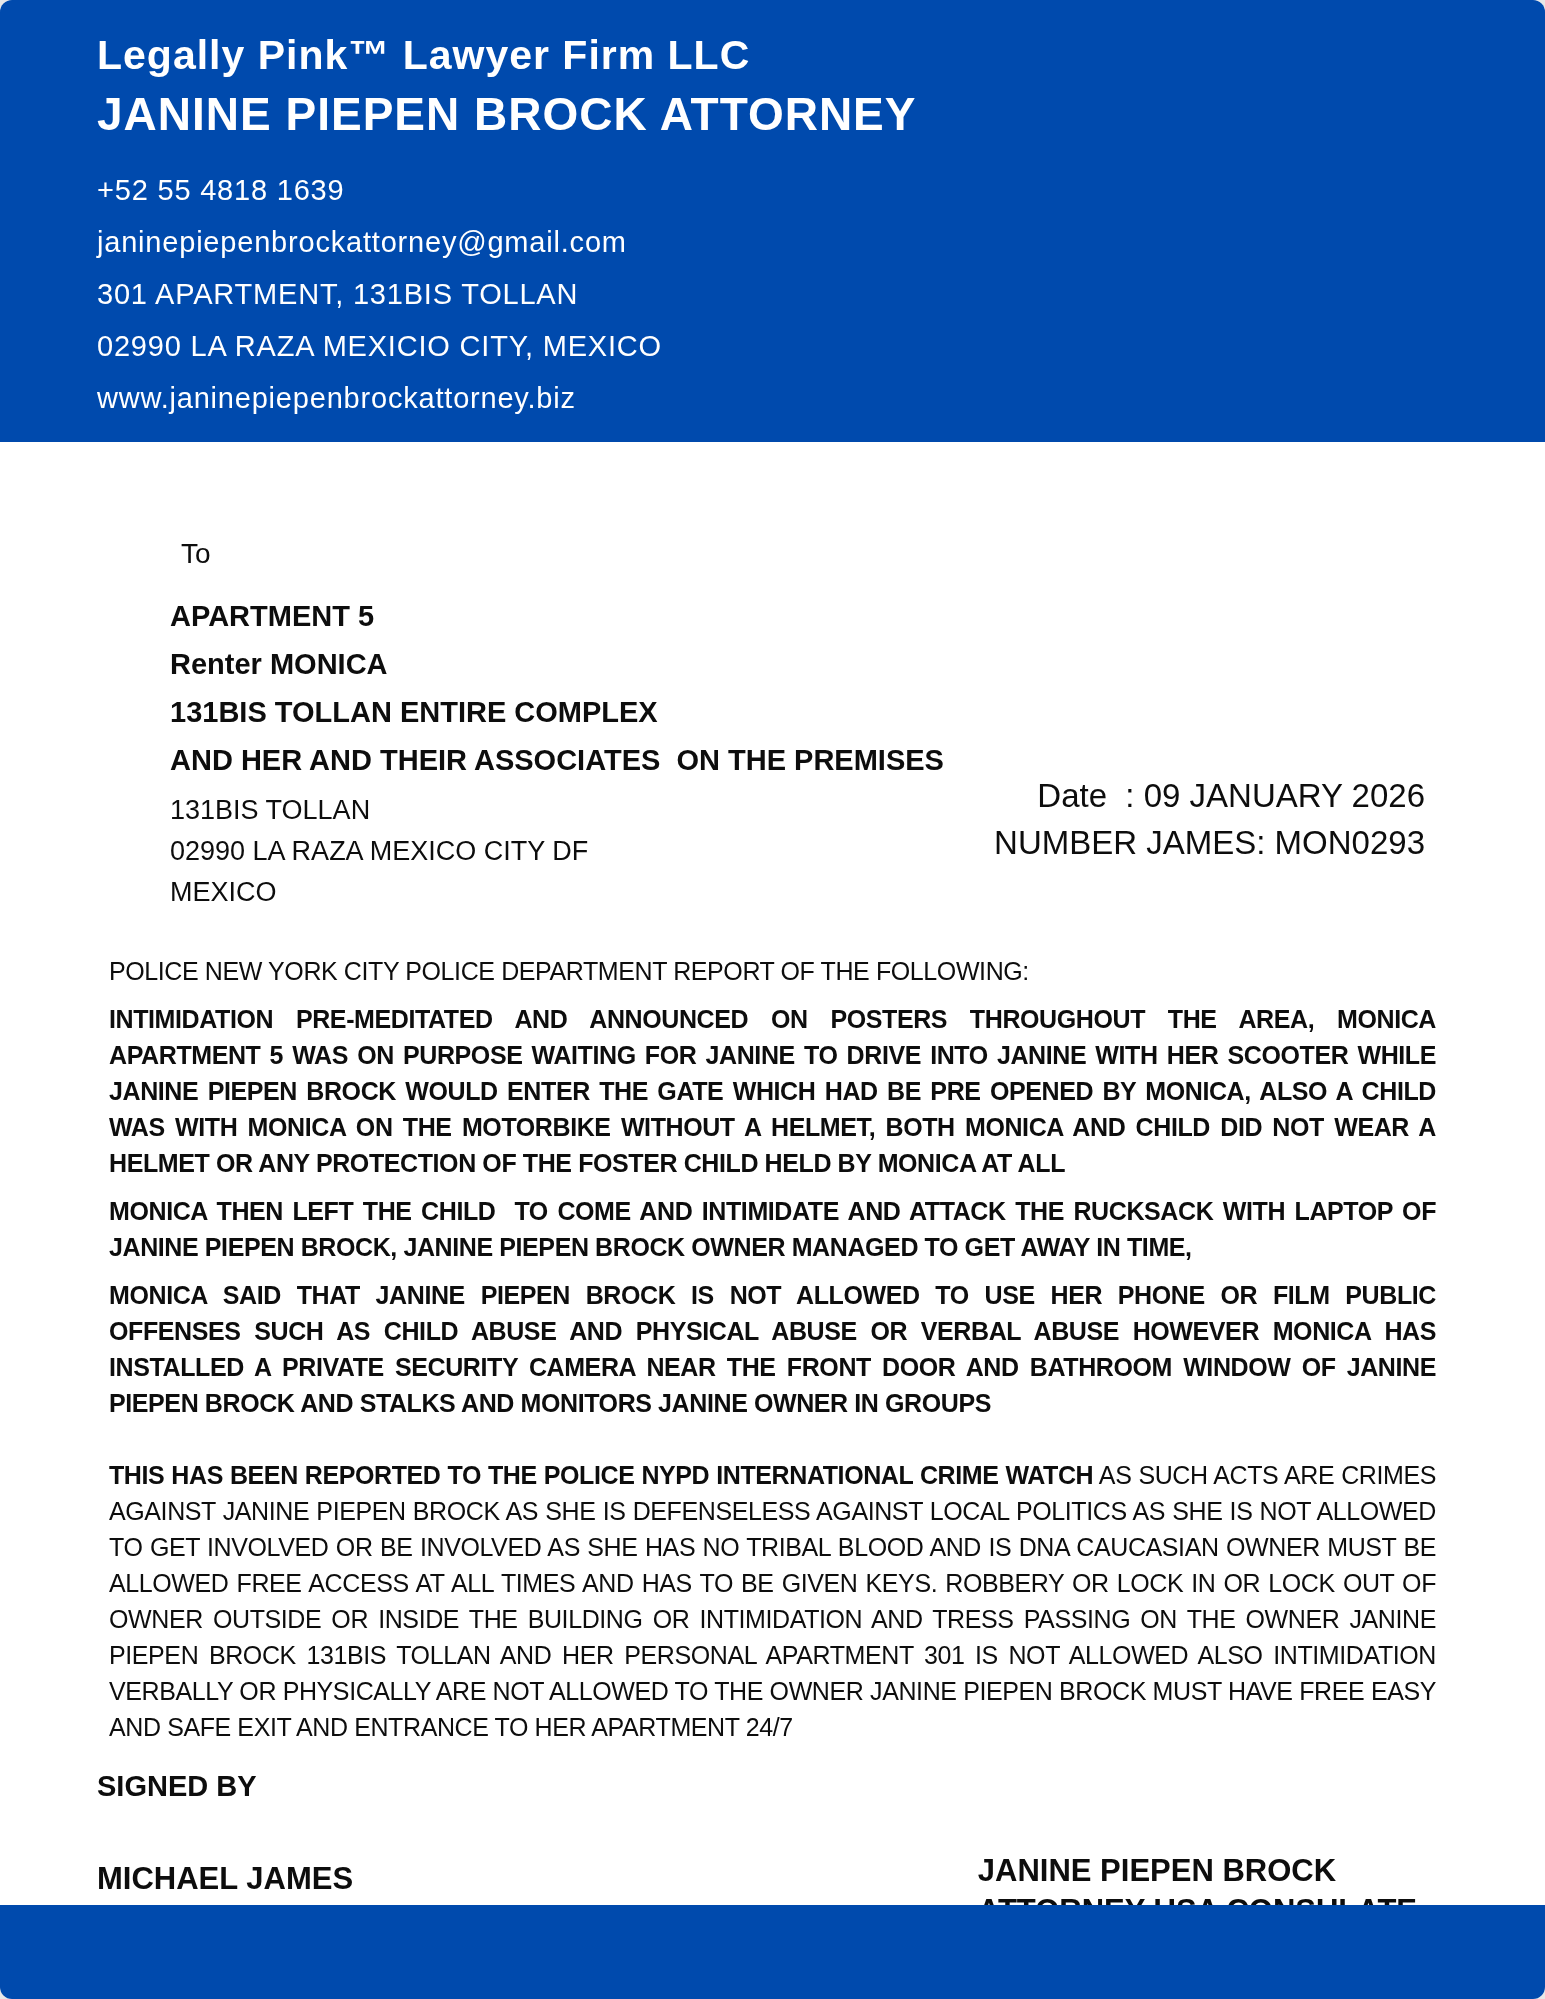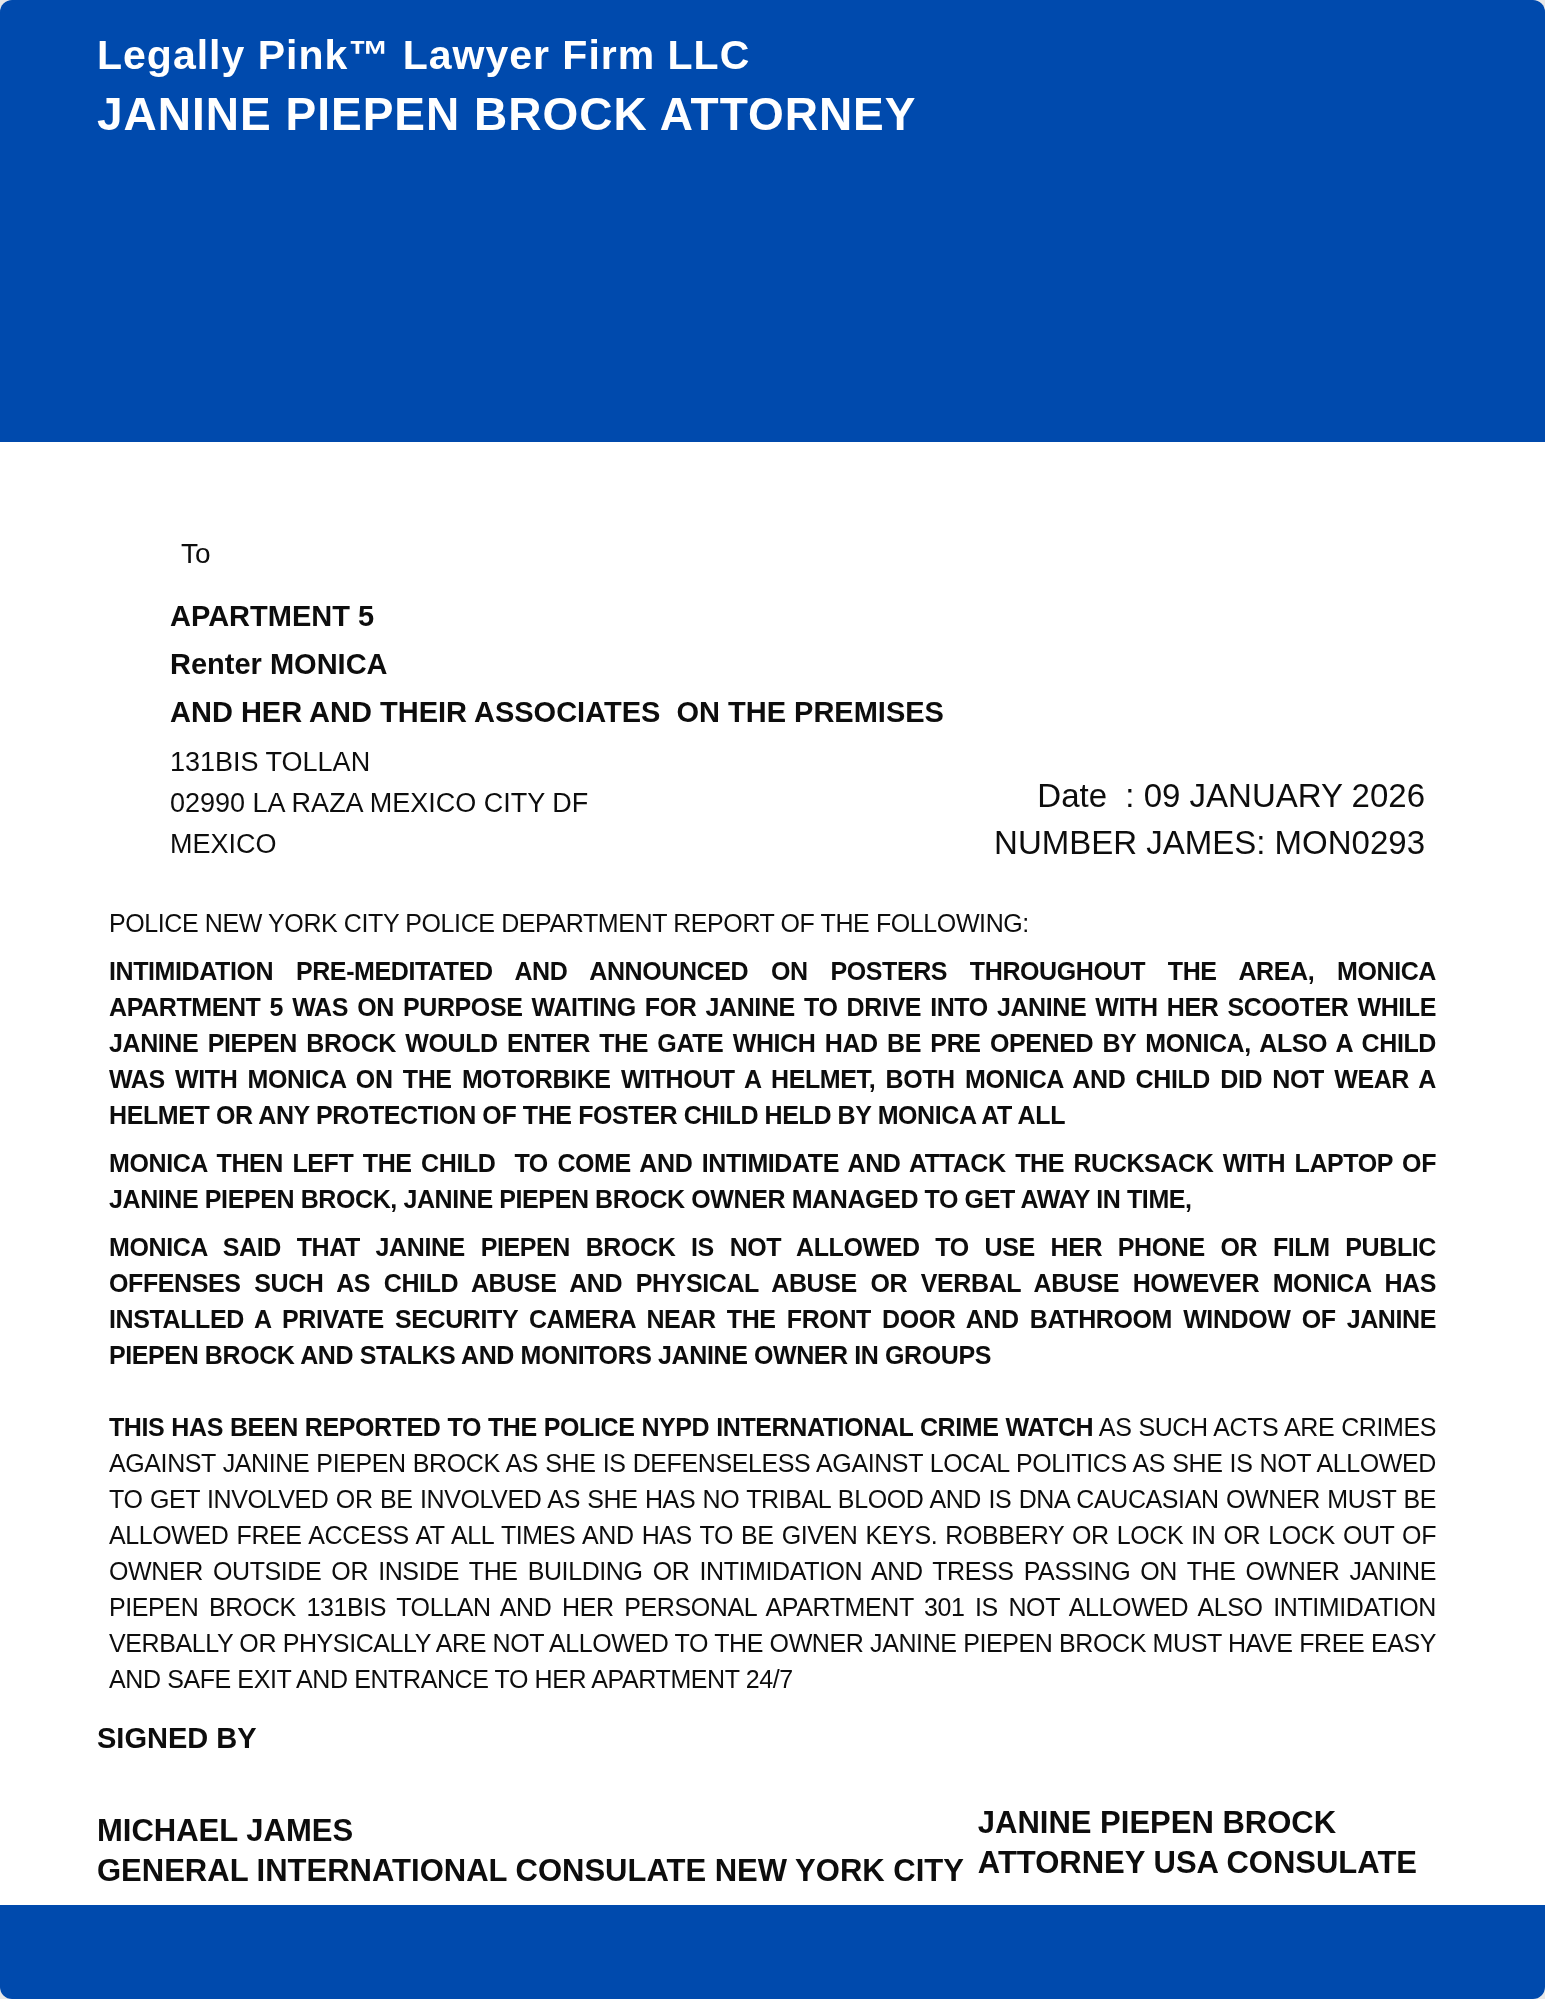--- a/index.html
+++ b/index.html
@@ -132,27 +132,35 @@
   }
 </style>
 </head>
 <body>
 
 <div class="page">
 
   <div class="letterhead">
     <div class="brand">Legally Pink™ Lawyer Firm LLC</div>
     <div class="attorney-name">JANINE PIEPEN BROCK ATTORNEY</div>
+    <div class="contact">
+      <div class="contact-line">+52 55 4818 1639</div>
+      <div class="contact-line">janinepiepenbrockattorney@gmail.com</div>
+      <div class="contact-line">301 APARTMENT, 131BIS TOLLAN</div>
+      <div class="contact-line">02990 LA RAZA MEXICIO CITY, MEXICO</div>
+      <div class="contact-line">www.janinepiepenbrockattorney.biz</div>
+    </div>
   </div>
 
   <div class="to-label">To</div>
 
   <div class="recipient-bold">
     <div class="recipient-line">APARTMENT 5</div>
     <div class="recipient-line">Renter MONICA</div>
+    <div class="recipient-line">131BIS TOLLAN ENTIRE COMPLEX</div>
     <div class="recipient-line">AND HER AND THEIR ASSOCIATES  ON THE PREMISES</div>
   </div>
 
   <div class="recipient-regular">
     <div class="recipient-line">131BIS TOLLAN</div>
     <div class="recipient-line">02990 LA RAZA MEXICO CITY DF</div>
     <div class="recipient-line">MEXICO</div>
   </div>
 
   <div class="meta-block">

